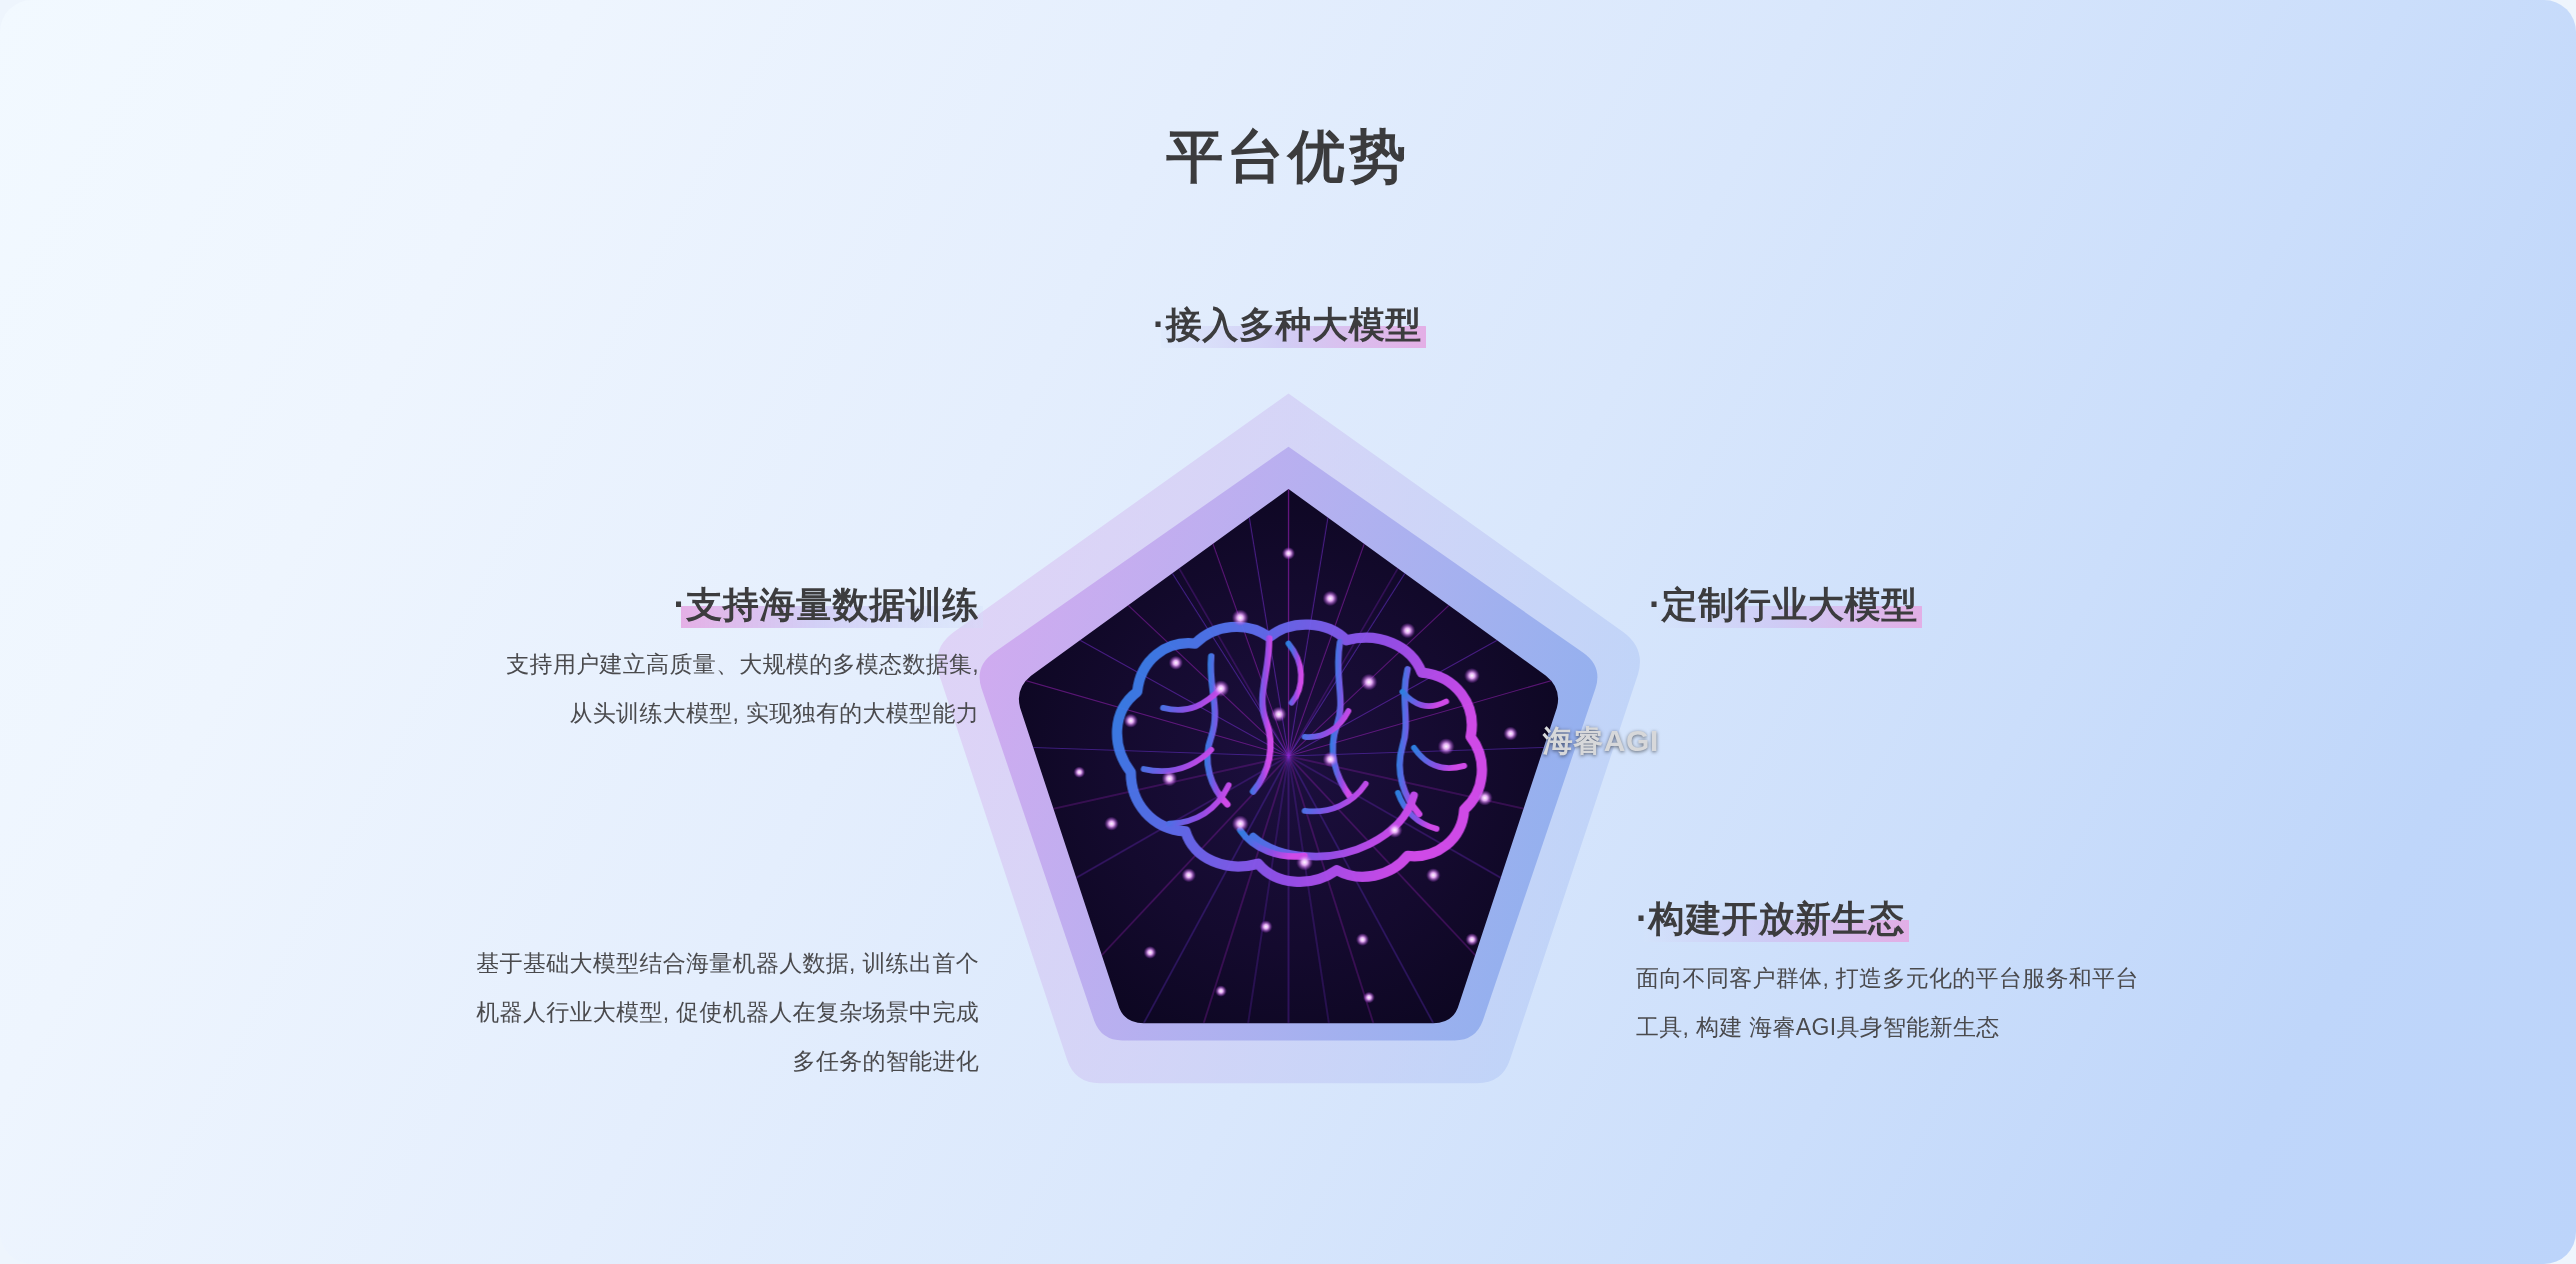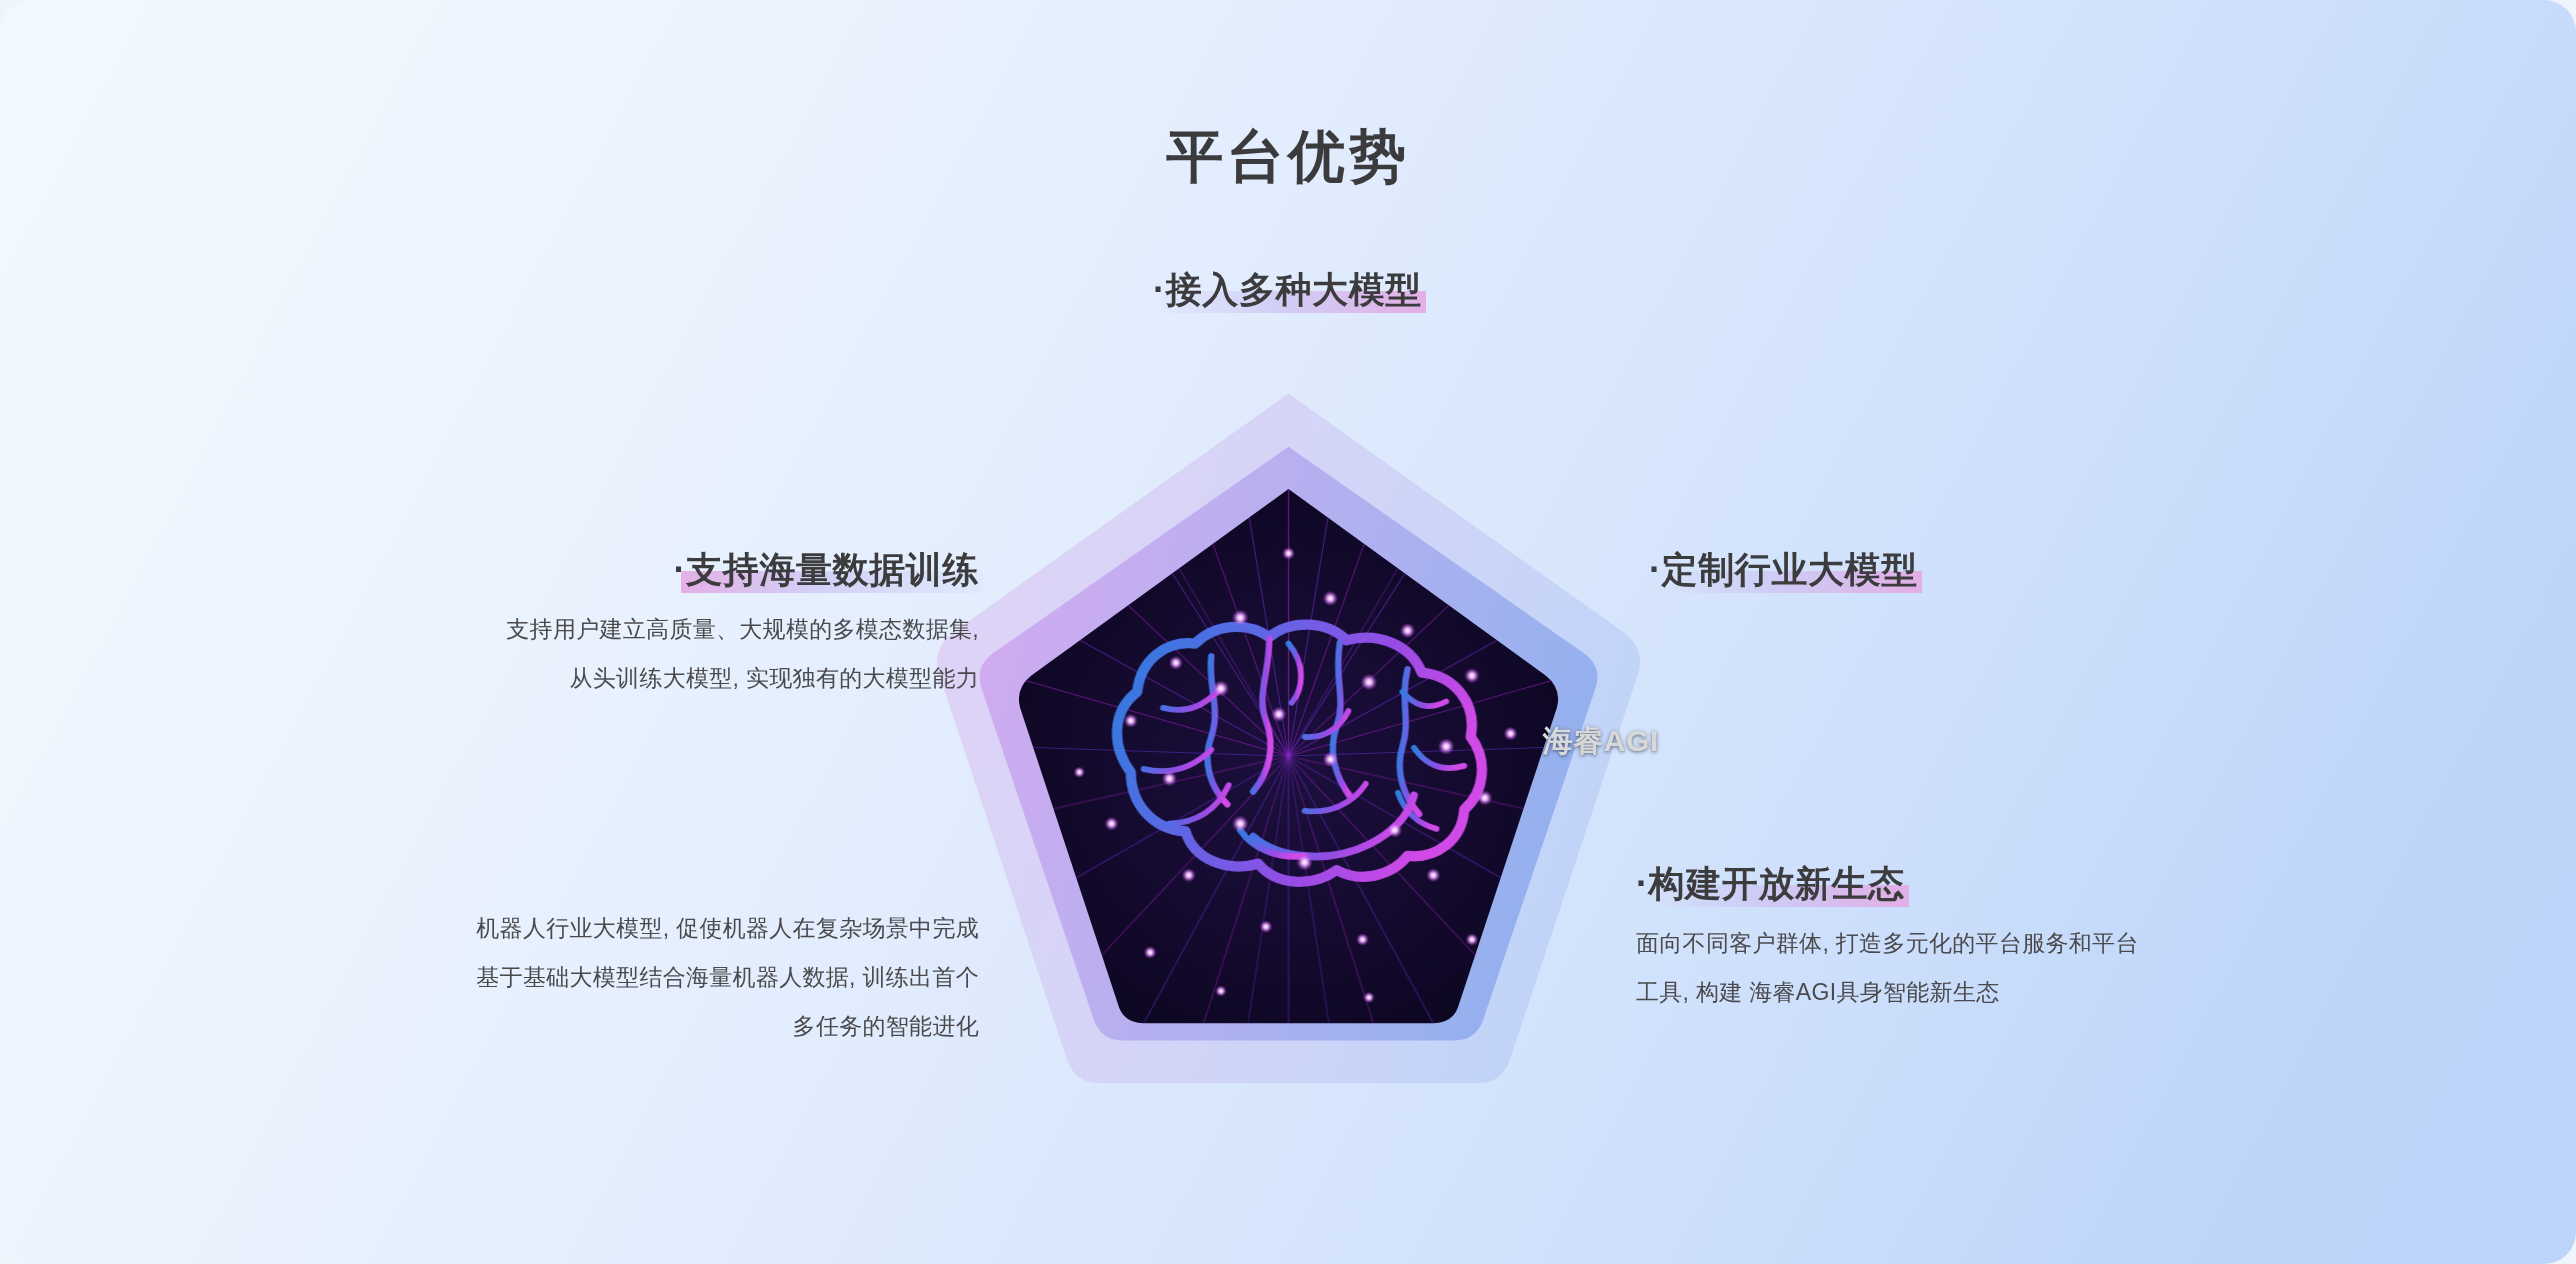--- a/index.html
+++ b/index.html
@@ -41,21 +41,21 @@
   
   #pentagon-wrap {
     position: absolute;
     left: 918px;
     top: 386px;
     width: 741px;
     height: 708px;
   }
 
   
-  .feature { position: absolute; }
+  .feature { position: absolute; margin-top: 35px; }
   .feature .f-title {
     position: relative;
     display: inline-block;
     font-size: 36px;
     font-weight: 700;
     color: #3c3c3e;
     white-space: nowrap;
     letter-spacing: 0.6px;
     line-height: 1.18;
   }
@@ -298,22 +298,22 @@
       <span class="t">·</span><span class="t">支持海量数据训练</span>
     </div>
     <div class="f-desc">
       <div>支持用户建立高质量、大规模的多模态数据集,</div>
       <div>从头训练大模型, 实现独有的大模型能力</div>
     </div>
   </div>
 
   <div class="feature align-right" id="feat-left-bottom">
     <div class="f-desc">
+      <div>基于基础大模型结合海量机器人数据, 训练出首个</div>
       <div>机器人行业大模型, 促使机器人在复杂场景中完成</div>
-      <div>基于基础大模型结合海量机器人数据, 训练出首个</div>
       <div>多任务的智能进化</div>
     </div>
   </div>
 
   <div class="feature align-left" id="feat-right-top">
     <div class="f-title">
       <span class="hl hl-rtl"></span>
       <span class="t">·</span><span class="t">定制行业大模型</span>
     </div>
   </div>

